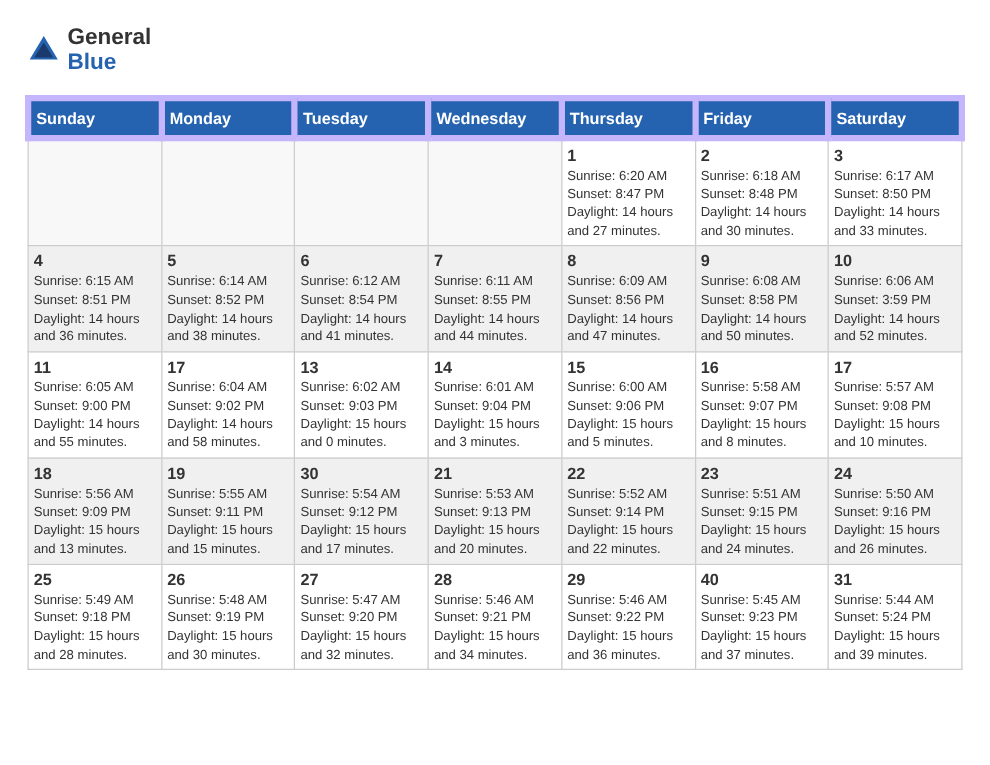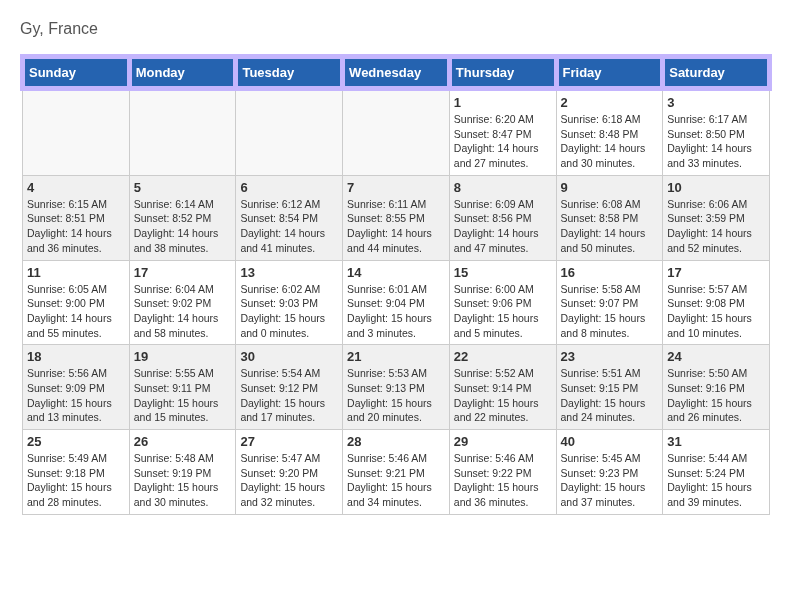--- a/index.html
+++ b/index.html
@@ -87,22 +87,31 @@
       line-height: 1.4;
     }
     .empty-cell {
       background: #f8f8f8 !important;
     }
   </style>
 </head>
 <body>
 
 <div class="header">
+  <div class="logo">
+    <svg class="logo-icon" viewBox="0 0 40 40">
+      <polygon points="20,5 35,30 5,30" fill="#2563b0"></polygon>
+      <polygon points="20,12 30,28 10,28" fill="#1a3a6e"></polygon>
+    </svg>
+    <div class="logo-text">
+      <span>General</span>
+      <span>Blue</span>
+    </div>
+  </div>
   <div class="title-block">
-    <h2>Gy, France</h2>
   </div>
 </div>
 
 <table>
   <thead>
     <tr>
     <th>Sunday</th>
         <th>Monday</th>
         <th>Tuesday</th>
         <th>Wednesday</th>

